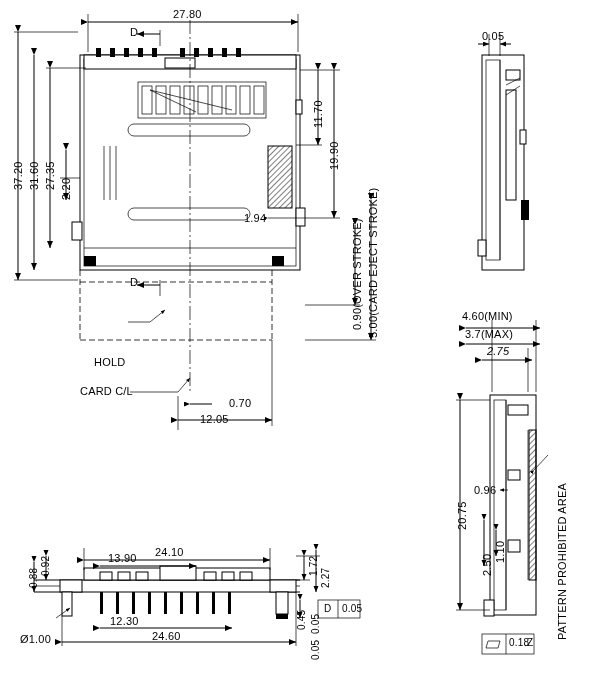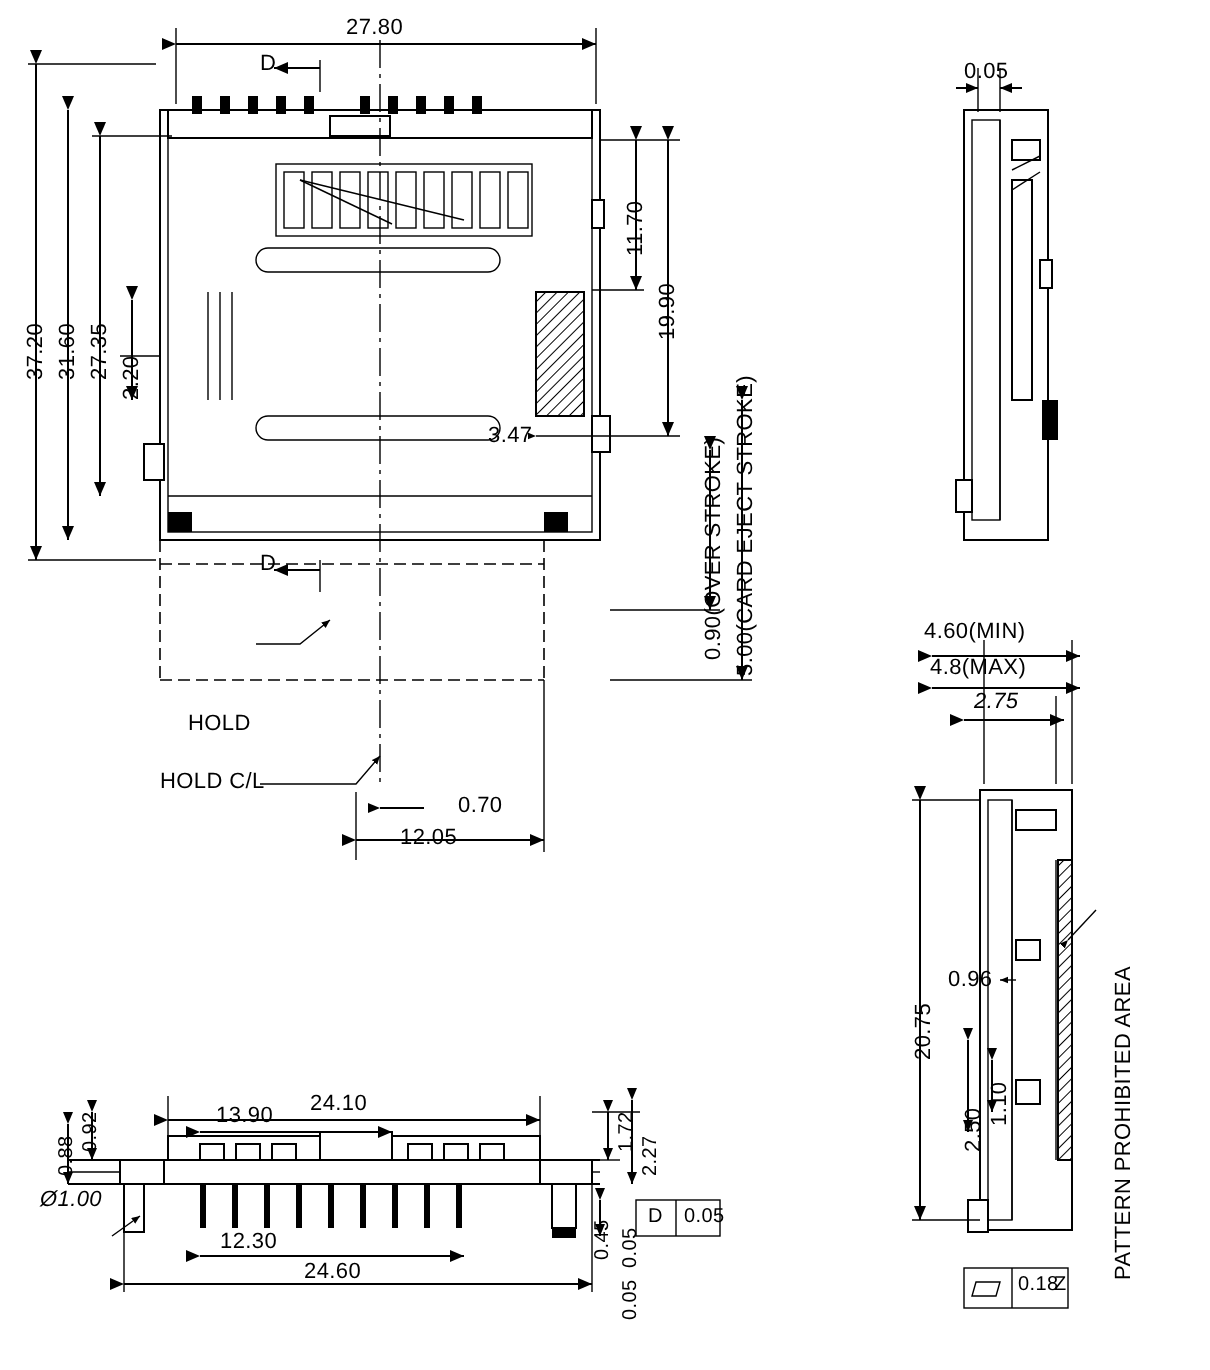--- a/index.html
+++ b/index.html
@@ -265,59 +265,59 @@
   <div class="lbl" style="left:173px; top:8px;">27.80</div>
 
   <div class="lbl vert" style="left:12px; top:190px;">37.20</div>
   <div class="lbl vert" style="left:28px; top:190px;">31.60</div>
   <div class="lbl vert" style="left:44px; top:190px;">27.35</div>
   <div class="lbl vert" style="left:60px; top:200px;">2.20</div>
 
   <div class="lbl vert" style="left:312px; top:128px;">11.70</div>
   <div class="lbl vert" style="left:328px; top:170px;">19.90</div>
 
-  <div class="lbl" style="left:244px; top:212px;">3.47</div>
+  <div class="lbl" style="left:244px; top:212px;">1.94</div>
 
   <div class="lbl vert" style="left:351px; top:330px;">0.90(OVER STROKE)</div>
   <div class="lbl vert" style="left:367px; top:338px;">5.00(CARD EJECT STROKE)</div>
 
   <div class="lbl" style="left:130px; top:26px;">D</div>
   <div class="lbl" style="left:130px; top:276px;">D</div>
 
   <div class="lbl" style="left:94px; top:315px;margin-top:41px;">HOLD</div>
-  <div class="lbl" style="left:80px; top:385px;">HOLD C/L</div>
+  <div class="lbl" style="left:80px; top:385px;">CARD C/L</div>
 
   <div class="lbl" style="left:214px; top:397px;padding-left:15px;">0.70</div>
   <div class="lbl" style="left:200px; top:413px;">12.05</div>
 
   <div class="lbl" style="left:482px; top:30px;">0.05</div>
 
   <div class="lbl" style="left:462px; top:310px;">4.60(MIN)</div>
-  <div class="lbl" style="left:465px; top:328px;">4.8(MAX)</div>
+  <div class="lbl" style="left:465px; top:328px;">3.7(MAX)</div>
   <div class="lbl" style="left:487px; top:345px;font-style:italic;">2.75</div>
 
   <div class="lbl vert" style="left:456px; top:530px;">20.75</div>
   <div class="lbl" style="left:474px; top:484px;">0.96</div>
   <div class="lbl vert" style="left:494px; top:563px;">1.10</div>
   <div class="lbl vert" style="left:481px; top:576px;">2.50</div>
   <div class="lbl vert" style="left:556px; top:640px;">PATTERN PROHIBITED AREA</div>
   <div class="lbl sm" style="left:509px; top:637px;">0.18</div>
   <div class="lbl sm" style="left:527px; top:637px;">Z</div>
 
   <div class="lbl" style="left:155px; top:546px;">24.10</div>
   <div class="lbl" style="left:108px; top:552px;">13.90</div>
   <div class="lbl" style="left:110px; top:615px;">12.30</div>
   <div class="lbl" style="left:152px; top:630px;">24.60</div>
 
   <div class="lbl sm vert" style="left:40px; top:576px;">0.92</div>
   <div class="lbl sm vert" style="left:28px; top:588px;">0.88</div>
   <div class="lbl sm vert" style="left:308px; top:576px;">1.72</div>
   <div class="lbl sm vert" style="left:320px; top:588px;">2.27</div>
 
-  <div class="lbl" style="left:20px; top:594px;font-style:italic;">Ø1.00</div>
+  <div class="lbl" style="left:20px; top:633px;">Ø1.00</div>
   <div class="lbl sm vert" style="left:296px; top:630px;">0.45</div>
   <div class="lbl sm vert" style="left:310px; top:634px;">0.05</div>
   <div class="lbl sm vert" style="left:310px; top:660px;">0.05</div>
 
   <div class="lbl sm" style="left:324px; top:603px;">D</div>
   <div class="lbl sm" style="left:342px; top:603px;">0.05</div>
 
 </div>
 
 </body></html>

